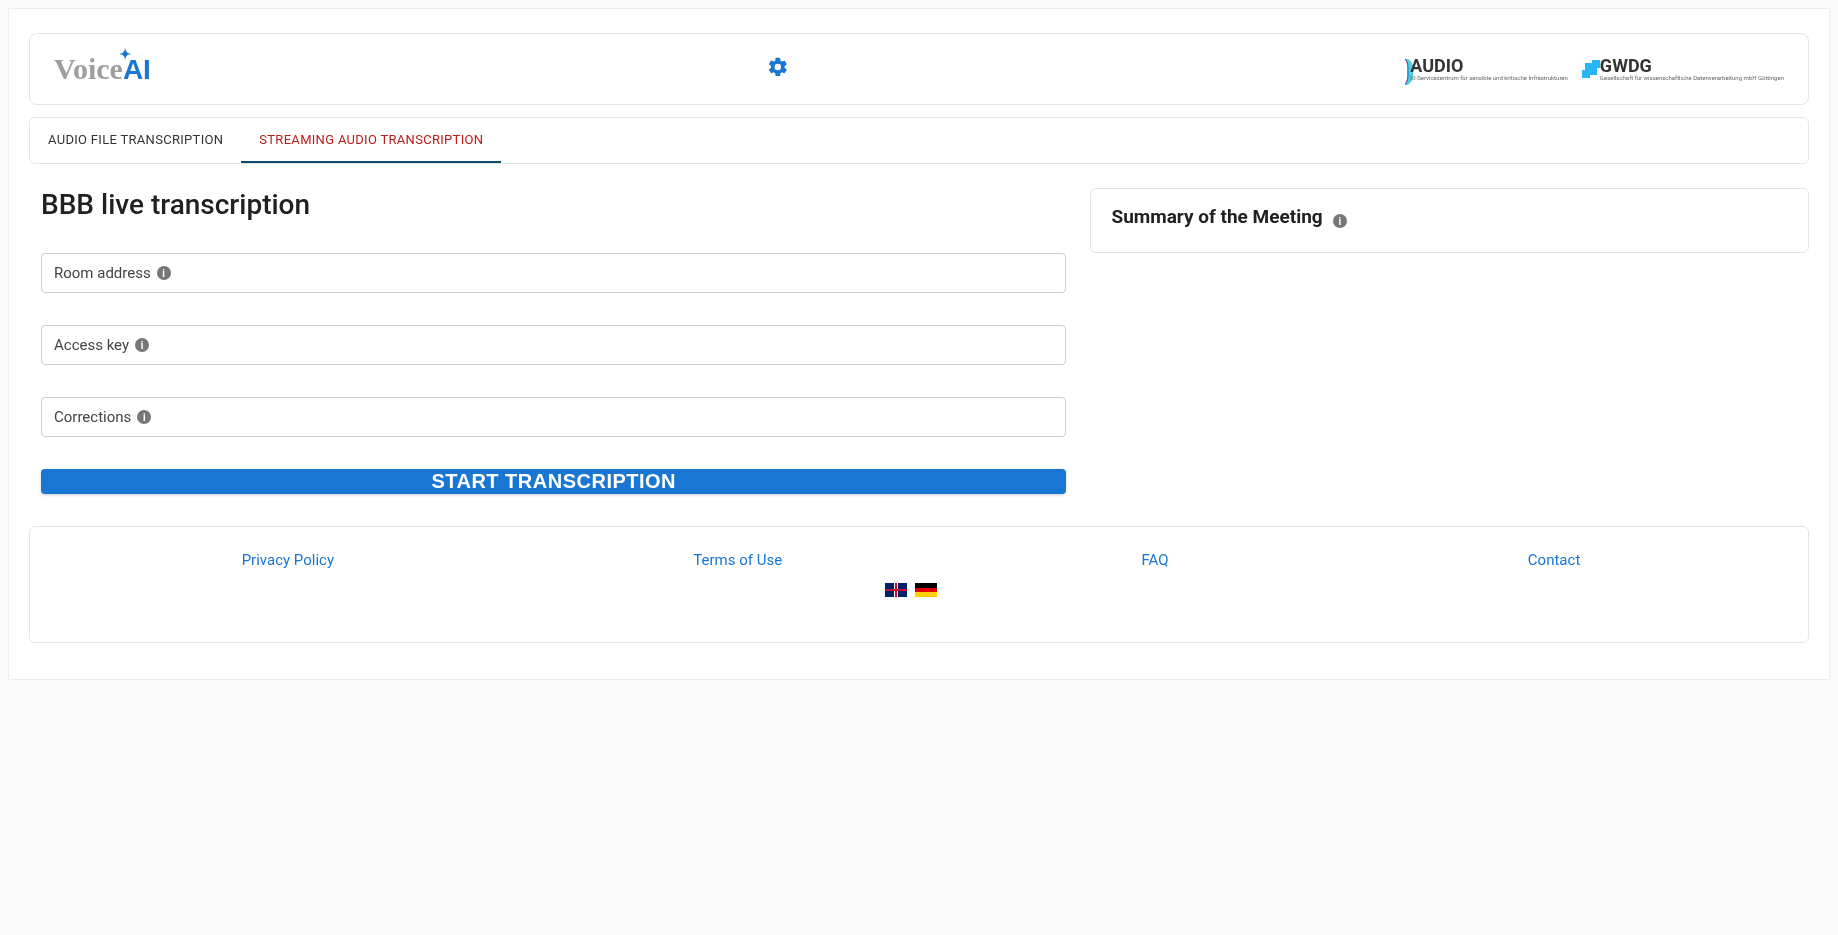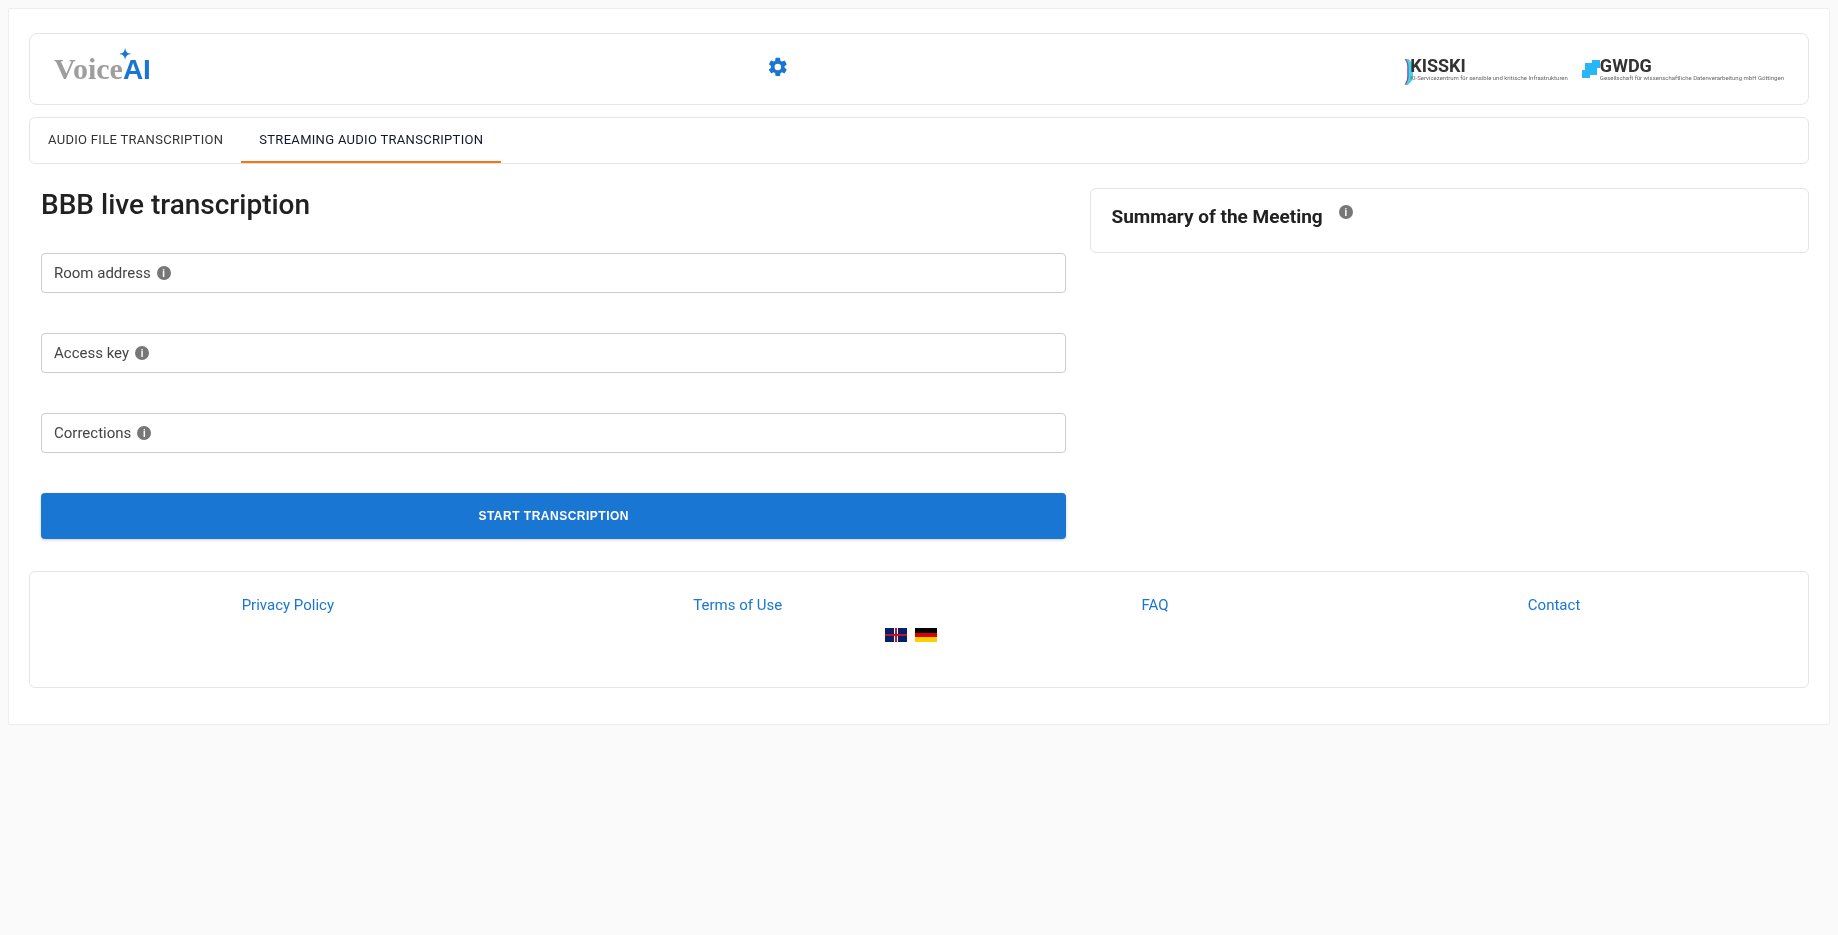--- a/index.html
+++ b/index.html
@@ -75,43 +75,43 @@
   .tab {
     padding: 14px 18px;
     font-size: 13px;
     font-weight: 400;
     letter-spacing: 0.3px;
     color: #333;
     cursor: pointer;
     border-bottom: 2px solid transparent;
   }
   .tab.active {
-    color: #0f172a;
-    border-bottom: 2px solid #f97316;
+    color: #b91c1c;
+    border-bottom: 2px solid #0c4a6e;
   }
 
   .content {
     display: flex;
     gap: 24px;
     padding: 24px 20px 8px 32px;
   }
   .left-col { flex: 0 0 58%; }
   .right-col { flex: 1; }
 
   .page-title {
     font-size: 28px;
     font-weight: 500;
     margin-bottom: 32px;
   }
 
   .input-wrap {
     border: 1px solid #ccc;
     border-radius: 4px;
     padding: 10px 12px;
-    margin-bottom: 40px;
+    margin-bottom: 32px;
     display: flex;
     align-items: center;
     gap: 6px;
   }
   .input-wrap label {
     font-size: 15px;
     color: #444;
   }
   .info-icon {
     width: 14px; height: 14px; border-radius: 50%;
@@ -120,46 +120,46 @@
     font-style: normal; font-weight: 700;
   }
   .input-wrap input {
     border: none; outline: none; flex: 1; font-size: 15px;
     background: transparent;
   }
 
   .btn {
     display: block;
     width: 100%;
-    padding: 16px;
+    padding: 1px;
     background: #1976d2;
     color: #fff;
     border: none;
     border-radius: 4px;
-    font-size: 12px;
+    font-size: 20px;
     font-weight: 600;
     letter-spacing: 0.5px;
     cursor: pointer;
     margin-bottom: 12px;
     box-shadow: 0 1px 3px rgba(0,0,0,0.2);
   }
   .btn:last-of-type { margin-bottom: 0; }
 
   .summary-card {
     border: 1px solid #e5e5e5;
     border-radius: 6px;
     padding: 16px 20px;
     background: #fff;
   }
   .summary-title {
     font-size: 19px;
     font-weight: 700;
     display: flex;
-    align-items: flex-start;
-    gap: 16px;
+    align-items: flex-end;
+    gap: 10px;
     margin-bottom: 8px;
   }
   .summary-text { font-size: 15px; color: #333; }
 
   .footer-card {
     margin: 24px 20px 36px 20px;
     border: 1px solid #e5e5e5;
     border-radius: 6px;
     background: #fff;
     padding: 24px 48px 28px 32px;
@@ -215,21 +215,21 @@
     </div>
     <div class="gear-icon">
       <svg viewBox="0 0 24 24">
           <path d="M19.14,12.94a7.07,7.07,0,0,0,.05-.94,7.07,7.07,0,0,0-.05-.94l2.11-1.65a.5.5,0,0,0,.12-.64l-2-3.46a.5.5,0,0,0-.61-.22l-2.49,1a7,7,0,0,0-1.62-.94l-.38-2.65A.5.5,0,0,0,13.78,2H9.78a.5.5,0,0,0-.49.42L8.91,5.07a7,7,0,0,0-1.62.94l-2.49-1a.5.5,0,0,0-.61.22l-2,3.46a.5.5,0,0,0,.12.64L4.42,11a7.07,7.07,0,0,0-.05.94,7.07,7.07,0,0,0,.05.94L2.31,14.53a.5.5,0,0,0-.12.64l2,3.46a.5.5,0,0,0,.61.22l2.49-1a7,7,0,0,0,1.62.94l.38,2.65a.5.5,0,0,0,.49.42h4a.5.5,0,0,0,.49-.42l.38-2.65a7,7,0,0,0,1.62-.94l2.49,1a.5.5,0,0,0,.61-.22l2-3.46a.5.5,0,0,0-.12-.64ZM11.78,15.5A3.5,3.5,0,1,1,15.28,12,3.5,3.5,0,0,1,11.78,15.5Z"></path>
         </svg>
     </div>
     <div class="header-right">
       <div class="kisski-logo">
         <span class="kisski-chevrons"><span class="c1">⦘</span><span class="c2">⦘</span><span class="c3">⦘</span></span>
         <div>
-          <div class="kisski-text">KISSKI</div>
+          <div class="kisski-text">AUDIO</div>
           <div class="kisski-sub">KI-Servicezentrum für sensible und kritische Infrastrukturen</div>
         </div>
       </div>
       <div class="gwdg-logo">
         <div class="gwdg-squares">
           <div class="sq a"></div>
             <div class="sq"></div>
             <div class="sq"></div>
             <div class="sq d"></div>
         </div>

